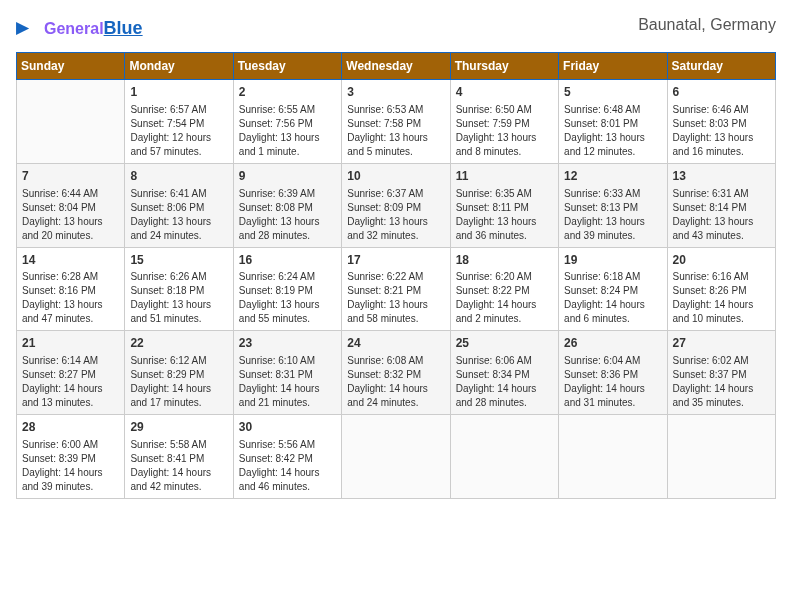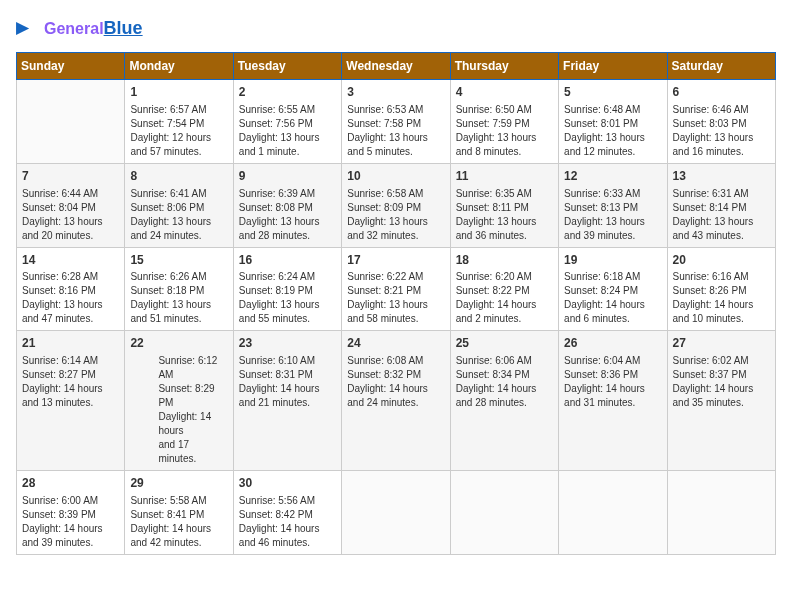--- a/index.html
+++ b/index.html
@@ -93,20 +93,21 @@
 <div class="header-area">
   <div class="logo">
     <svg class="logo-icon" viewBox="0 0 28 28">
       <text x="0" y="20" font-size="20" fill="#1565c0">▶</text>
     </svg>
     <div>
       <span class="logo-text-general">General</span><span class="logo-text-blue">Blue</span>
     </div>
   </div>
   <div class="title-area">
+    <div class="location-title">Baunatal, Germany</div>
   </div>
 </div>
 
 <table class="calendar">
   <thead>
     <tr>
       <th>Sunday</th>
       <th>Monday</th>
       <th>Tuesday</th>
       <th>Wednesday</th>
@@ -178,21 +179,21 @@
         </td>
         <td>
           <span class="day-number">9</span>
           <div class="day-info" style="white-space: pre-line;">Sunrise: 6:39 AM
 Sunset: 8:08 PM
 Daylight: 13 hours
 and 28 minutes.</div>
         </td>
         <td>
           <span class="day-number">10</span>
-          <div class="day-info" style="white-space: pre-line;">Sunrise: 6:58 AM
+          <div class="day-info" style="white-space: pre-line;">Sunrise: 6:37 AM
 Sunset: 8:09 PM
 Daylight: 13 hours
 and 32 minutes.</div>
         </td>
         <td>
           <span class="day-number">11</span>
           <div class="day-info" style="white-space: pre-line;">Sunrise: 6:35 AM
 Sunset: 8:11 PM
 Daylight: 13 hours
 and 36 minutes.</div>
@@ -266,21 +267,21 @@
       <tr class="row-bg-light">
         <td>
           <span class="day-number">21</span>
           <div class="day-info" style="white-space: pre-line;">Sunrise: 6:14 AM
 Sunset: 8:27 PM
 Daylight: 14 hours
 and 13 minutes.</div>
         </td>
         <td>
           <span class="day-number">22</span>
-          <div class="day-info" style="white-space: pre-line; margin-left: 28px;">Sunrise: 6:12 AM
+          <div class="day-info" style="white-space: pre-line;">Sunrise: 6:12 AM
 Sunset: 8:29 PM
 Daylight: 14 hours
 and 17 minutes.</div>
         </td>
         <td>
           <span class="day-number">23</span>
           <div class="day-info" style="white-space: pre-line;">Sunrise: 6:10 AM
 Sunset: 8:31 PM
 Daylight: 14 hours
 and 21 minutes.</div>

